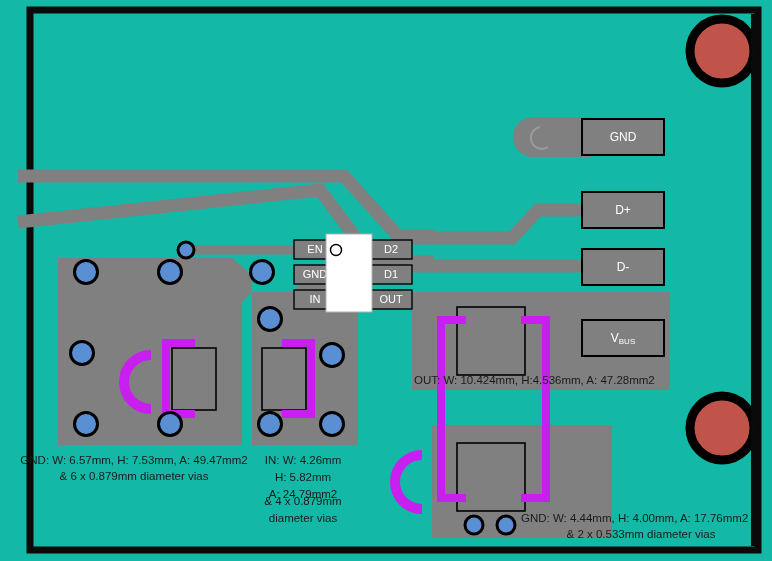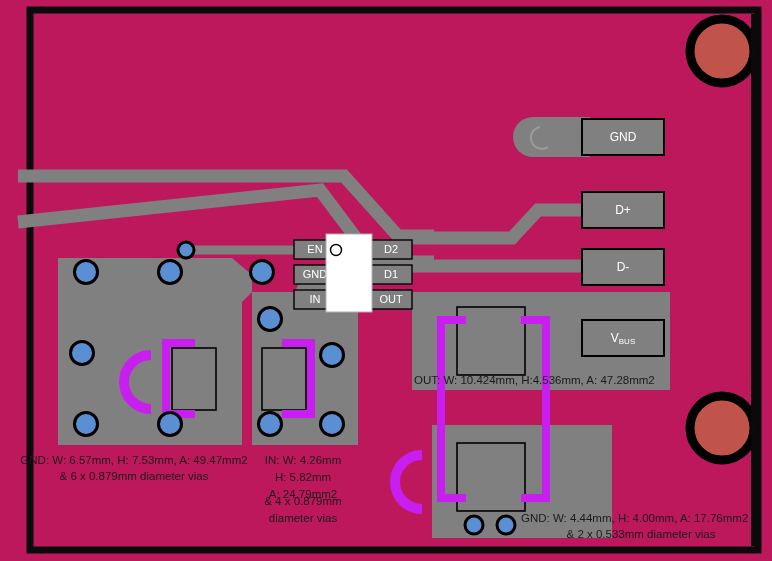--- a/index.html
+++ b/index.html
@@ -6,21 +6,21 @@
   html, body {
     margin: 0;
     padding: 0;
     background: #ffffff;
     font-family: "Liberation Sans", sans-serif;
   }
   #board-canvas {
     position: relative;
     width: 772px;
     height: 561px;
-    background: #be185d;
+    background: #14b8a6;
     overflow: hidden;
   }
   #board-canvas svg {
     position: absolute;
     left: 0;
     top: 0;
   }
   .pad-label {
     font-family: "Liberation Sans", sans-serif;
     fill: #ffffff;

